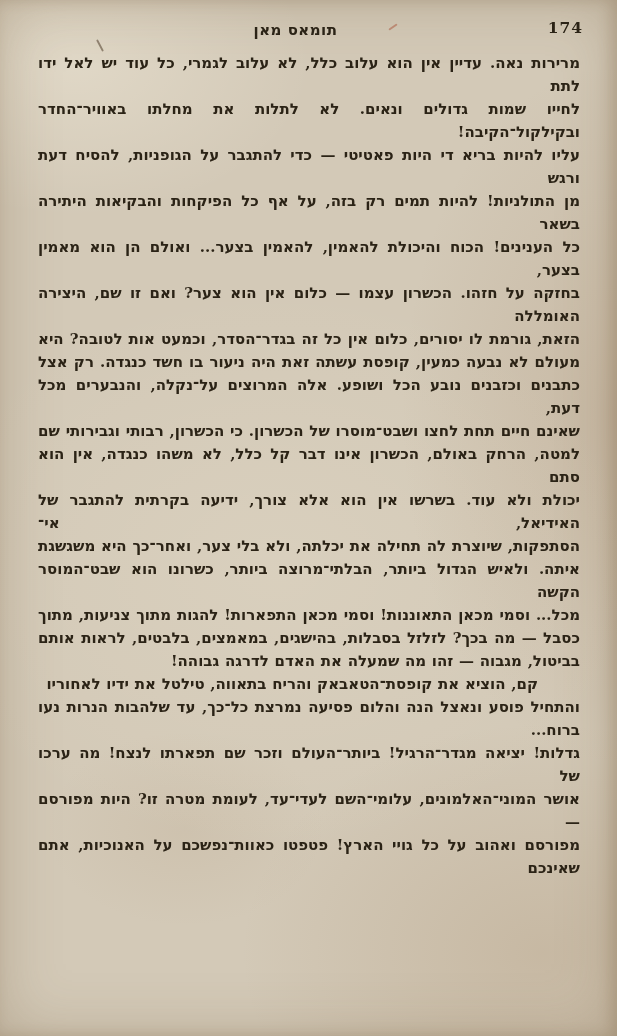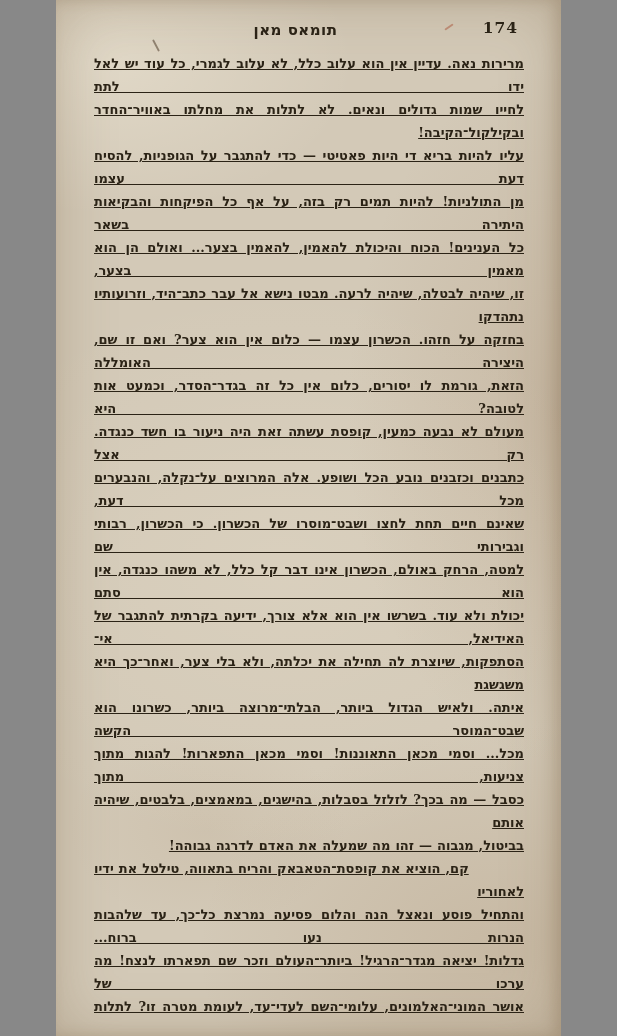--- a/index.html
+++ b/index.html
@@ -1,40 +1,40 @@
 <!DOCTYPE html>
 <html><head>
 <meta charset="utf-8">
 <style>
   html,body{margin:0;padding:0;background:#888;}
   .page{
-    position:relative;width:505px;height:1036px;margin:0 auto;overflow:hidden;
+    position:relative;width:617px;height:1036px;margin:0 auto;overflow:hidden;
     background:
       radial-gradient(ellipse 340px 220px at 12% 6%, rgba(255,250,235,.30), transparent 70%),
       radial-gradient(ellipse 420px 320px at 88% 92%, rgba(150,118,82,.20), transparent 72%),
       radial-gradient(ellipse 300px 500px at 99% 40%, rgba(148,112,78,.18), transparent 70%),
       radial-gradient(ellipse 500px 380px at 45% 55%, rgba(255,247,228,.14), transparent 75%),
       radial-gradient(ellipse 200px 140px at 30% 80%, rgba(160,130,95,.10), transparent 70%),
       #d3c9b7;
     box-shadow: inset 0 0 60px rgba(110,85,55,.28), inset -6px 0 14px rgba(110,80,50,.22);
     font-family:"DejaVu Serif","DejaVu Sans",serif;
     color:#2b2316;
   }
   .running-title{
     position:absolute;top:21px;left:-13px;width:100%;
     text-align:center;font-size:15px;font-weight:700;letter-spacing:.5px;
   }
   .page-number{
-    position:absolute;top:18px;right:43px;
+    position:absolute;top:18px;right:34px;
     font-size:15.5px;font-weight:700;letter-spacing:1px;
   }
   .body-text{
     position:absolute;top:52px;right:37px;left:38px;bottom:20px;
     direction:rtl;overflow:hidden;
-    font-size:13px;font-weight:700;line-height:23px;text-decoration:underline;
+    font-size:15px;font-weight:700;line-height:23px;
   }
   .para{margin:0;padding:0;}
   .line{
     text-align:justify;text-align-last:justify;
     -moz-text-align-last:justify;
     word-spacing:.5px;white-space:normal;
   }
   .line.right{text-align:right;text-align-last:right;-moz-text-align-last:right;}
   .line.indent-right{text-indent:42px;text-align:left;text-align-last:right;-moz-text-align-last:right;}
   .pen-mark-1{
@@ -51,38 +51,37 @@
 
 <div class="page">
   <div class="running-title">תומאס מאן</div>
   <div class="page-number">174</div>
   <span class="pen-mark-1"></span>
   <span class="pen-mark-2"></span>
   <div class="body-text" id="body-text">
       <div class="para">
         <div class="line">מרירות נאה. עדיין אין הוא עלוב כלל, לא עלוב לגמרי, כל עוד יש לאל ידו לתת</div>
         <div class="line">לחייו שמות גדולים ונאים. לא לתלות את מחלתו באוויר־החדר ובקילקול־הקיבה!</div>
-        <div class="line">עליו להיות בריא די היות פאטיטי — כדי להתגבר על הגופניות, להסיח דעת עצמו</div>
+        <div class="line">עליו להיות בריא די היות פאטיטי — כדי להתגבר על הגופניות, להסיח דעת ורגש</div>
         <div class="line">מן התולניות! להיות תמים רק בזה, על אף כל הפיקחות והבקיאות היתירה בשאר</div>
         <div class="line">כל הענינים! הכוח והיכולת להאמין, להאמין בצער... ואולם הן הוא מאמין בצער,</div>
-        <div class="line">זו, שיהיה לבטלה, שיהיה לרעה. מבטו נישא אל עבר כתב־היד, וזרועותיו נתהדקו</div>
         <div class="line">בחזקה על חזהו. הכשרון עצמו — כלום אין הוא צער? ואם זו שם, היצירה האומללה</div>
         <div class="line">הזאת, גורמת לו יסורים, כלום אין כל זה בגדר־הסדר, וכמעט אות לטובה? היא</div>
         <div class="line">מעולם לא נבעה כמעין, קופסת עשתה זאת היה ניעור בו חשד כנגדה. רק אצל</div>
         <div class="line">כתבנים וכזבנים נובע הכל ושופע. אלה המרוצים על־נקלה, והנבערים מכל דעת,</div>
         <div class="line">שאינם חיים תחת לחצו ושבט־מוסרו של הכשרון. כי הכשרון, רבותי וגבירותי שם</div>
         <div class="line">למטה, הרחק באולם, הכשרון אינו דבר קל כלל, לא משהו כנגדה, אין הוא סתם</div>
         <div class="line">יכולת ולא עוד. בשרשו אין הוא אלא צורך, ידיעה בקרתית להתגבר של האידיאל, אי־</div>
         <div class="line">הסתפקות, שיוצרת לה תחילה את יכלתה, ולא בלי צער, ואחר־כך היא משגשגת</div>
         <div class="line">איתה. ולאיש הגדול ביותר, הבלתי־מרוצה ביותר, כשרונו הוא שבט־המוסר הקשה</div>
         <div class="line">מכל... וסמי מכאן התאוננות! וסמי מכאן התפארות! להגות מתוך צניעות, מתוך</div>
-        <div class="line">כסבל — מה בכך? לזלזל בסבלות, בהישגים, במאמצים, בלבטים, שיהיה אותם</div>
+        <div class="line">כסבל — מה בכך? לזלזל בסבלות, בהישגים, במאמצים, בלבטים, לראות אותם</div>
         <div class="line right">בביטול, מגבוה — זהו מה שמעלה את האדם לדרגה גבוהה!</div>
       </div>
       <div class="para">
         <div class="line indent-right">קם, הוציא את קופסת־הטאבאק והריח בתאווה, טילטל את ידיו לאחוריו</div>
         <div class="line">והתחיל פוסע ונאצל הנה והלום פסיעה נמרצת כל־כך, עד שלהבות הנרות נעו ברוח...</div>
         <div class="line">גדלות! יציאה מגדר־הרגיל! ביותר־העולם וזכר שם תפארתו לנצח! מה ערכו של</div>
-        <div class="line">אושר המוני־האלמונים, עלומי־השם לעדי־עד, לעומת מטרה זו? לתלות מפורסם —</div>
+        <div class="line">אושר המוני־האלמונים, עלומי־השם לעדי־עד, לעומת מטרה זו? היות מפורסם —</div>
         <div class="line">מפורסם ואהוב על כל גויי הארץ! פטפטו כאוות־נפשכם על האנוכיות, אתם שאינכם</div>
       </div>
     </div>
 </div>
 
 </body></html>

